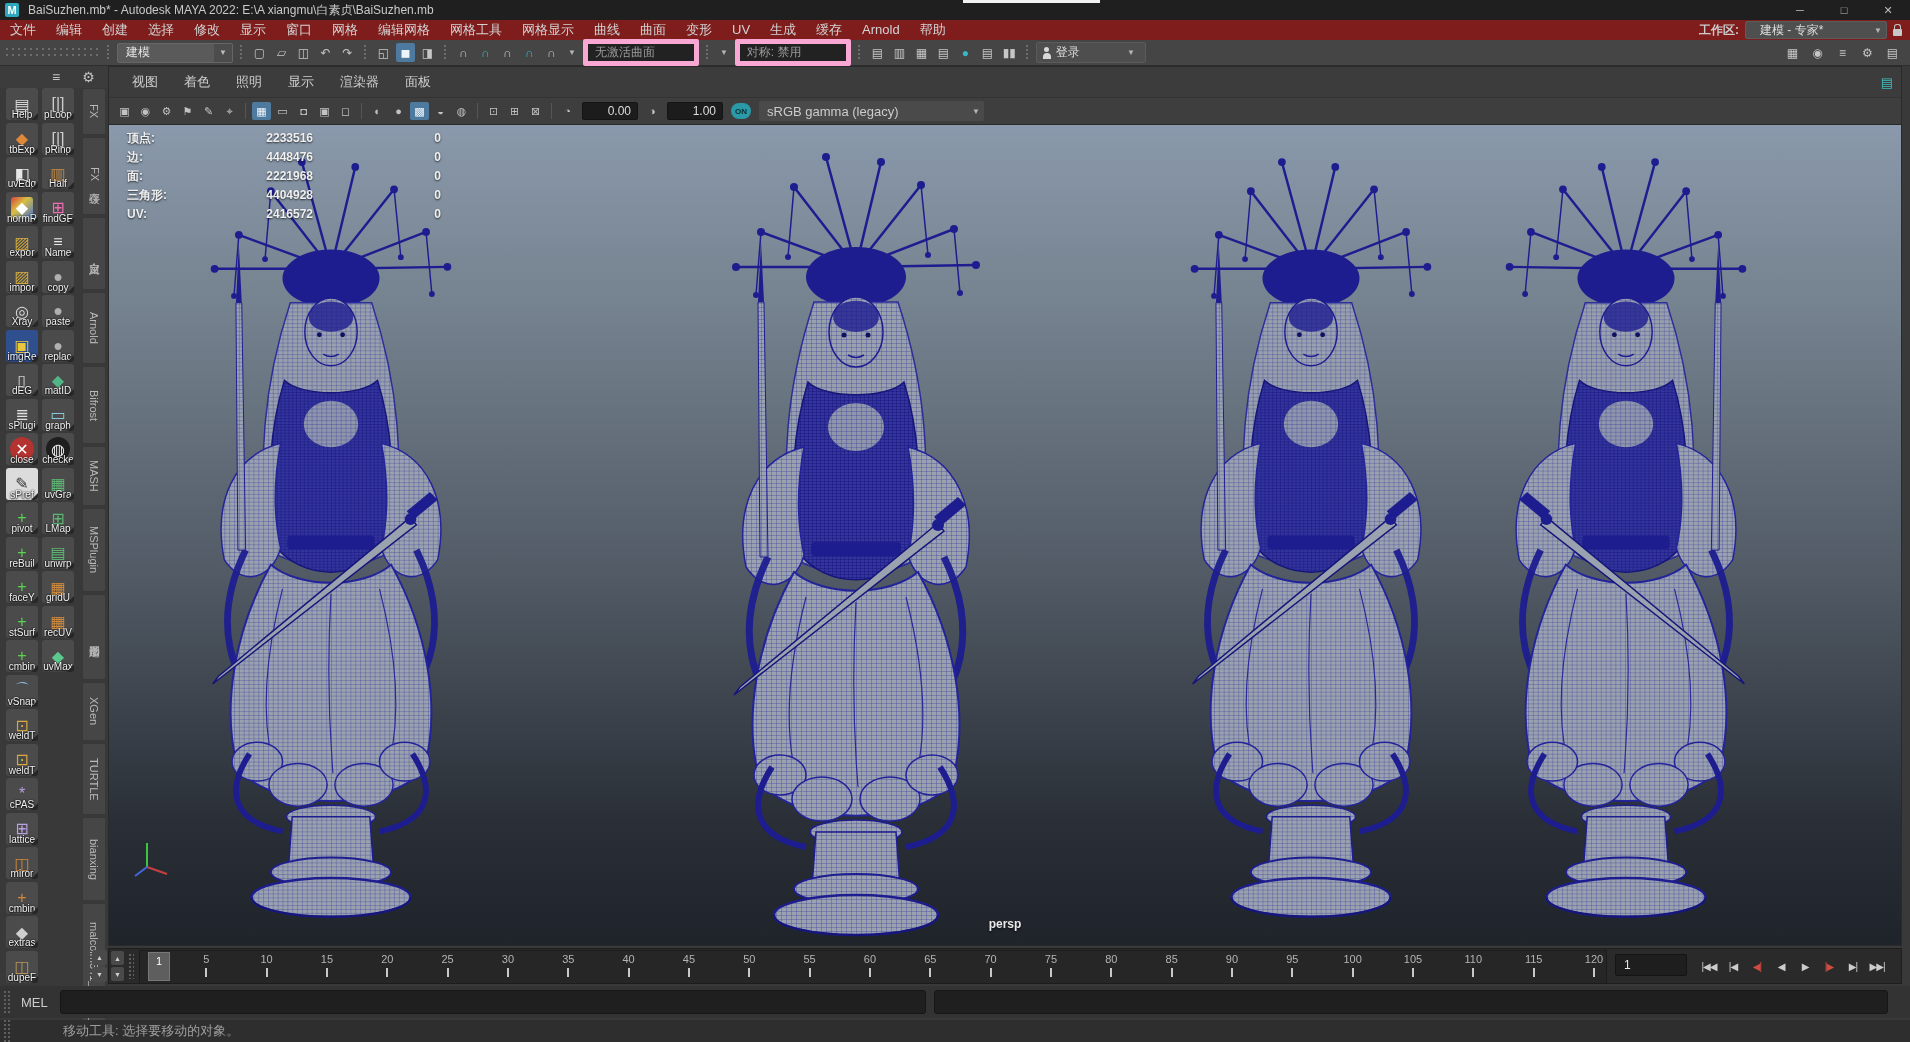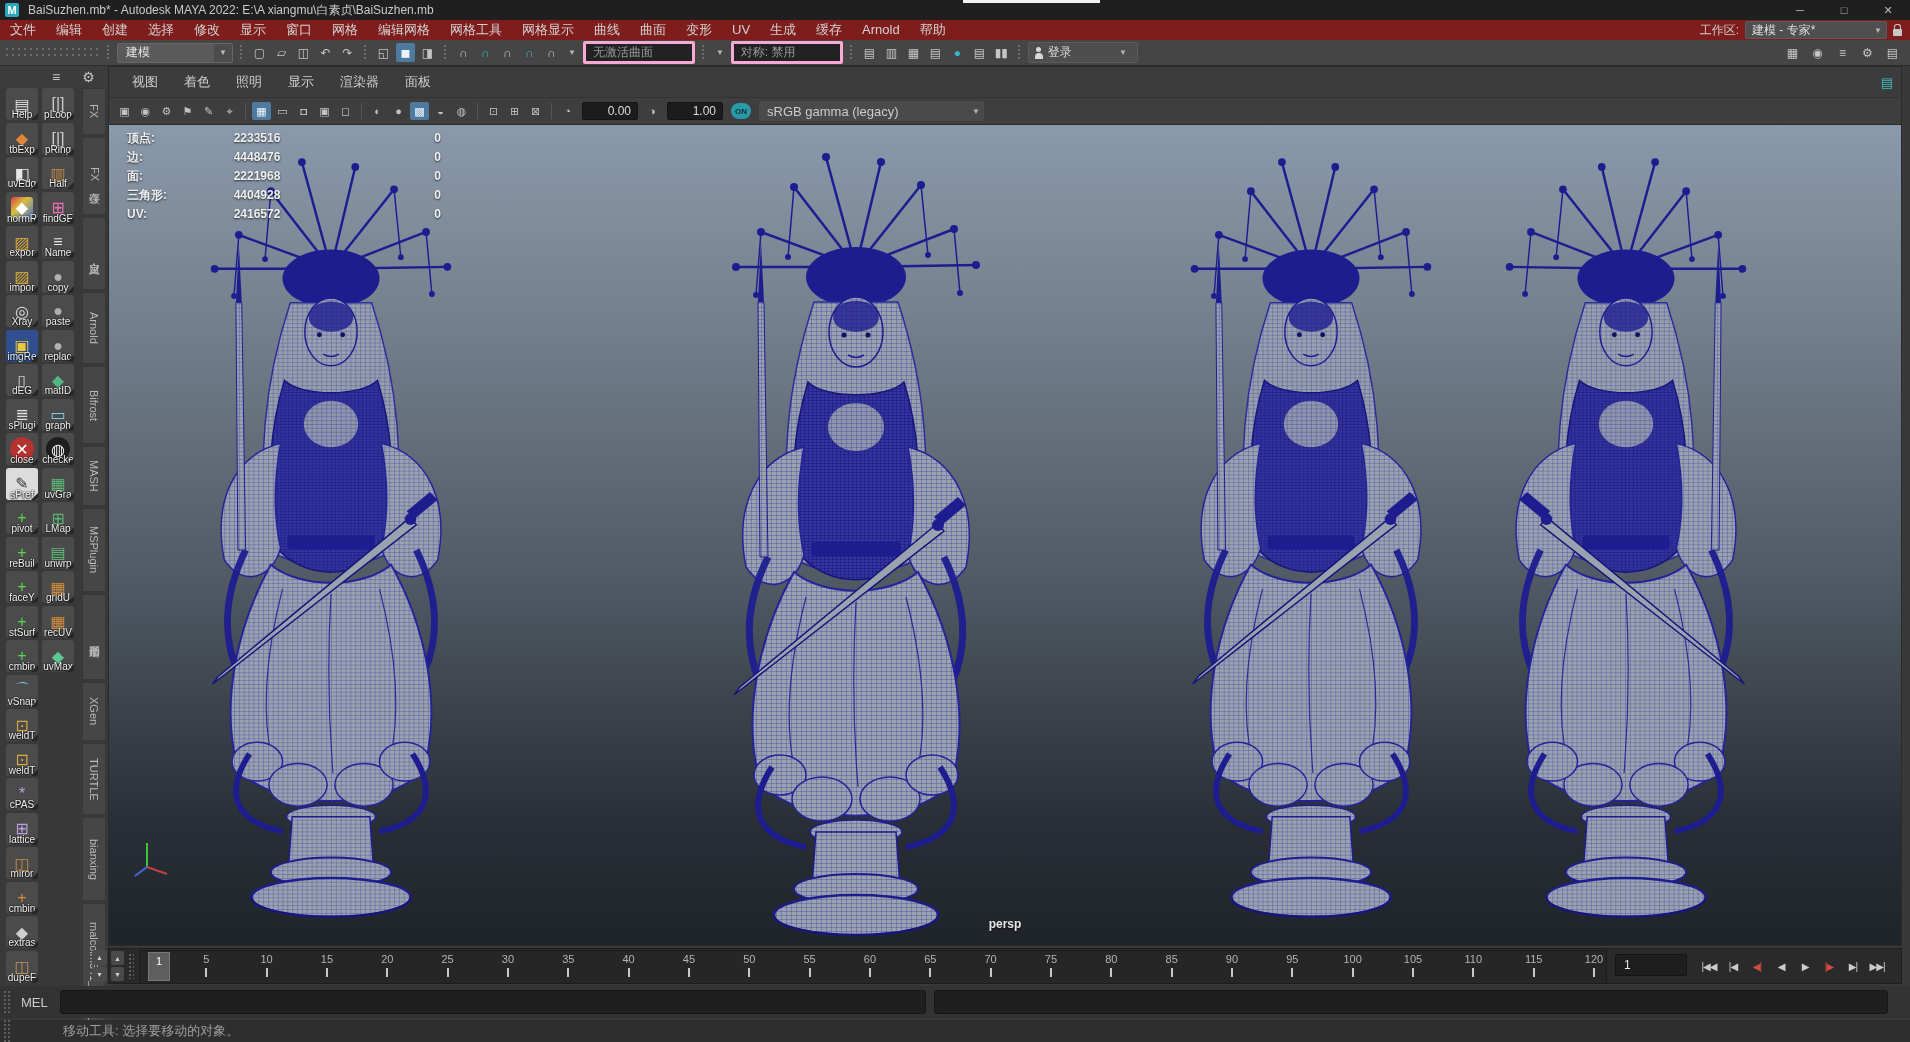--- a/index.html
+++ b/index.html
@@ -10,38 +10,38 @@
   #logo{width:14px;height:14px;margin-left:5px;background:#2fa7bd;color:#fff;font-weight:bold;font-size:11px;
     display:flex;align-items:center;justify-content:center;border-radius:2px;}
   #wintitle{color:#c9c9c9;font-size:12px;margin-left:9px;white-space:nowrap;}
   #whitestrip{position:absolute;left:963px;top:0;width:137px;height:3px;background:#f2f2f2;}
   #wincontrols{position:absolute;right:0;top:0;height:20px;display:flex;}
   .wbtn{width:44px;height:20px;color:#bdbdbd;font-size:11px;display:flex;align-items:center;justify-content:center;}
   
   #menubar{position:absolute;left:0;top:20px;width:1910px;height:20px;background:#7f1d1d;display:flex;align-items:center;border-bottom:1px solid #333;}
   .mitem{color:#d2d2d2;font-size:13px;padding:0 10px;line-height:20px;white-space:nowrap;cursor:default;}
   #workspace{position:absolute;right:8px;top:0;height:20px;display:flex;align-items:center;gap:6px;}
-  #wslabel{color:#cccccc;font-size:12px;}
+  #wslabel{color:#cccccc;font-size:12px;font-weight:bold;}
   #wsbox{width:140px;height:16px;background:#4f4f4f;border:1px solid #5c5c5c;border-radius:2px;display:flex;align-items:center;}
-  #wsvalue{flex:1;color:#dddddd;font-size:12px;padding-left:6px;white-space:nowrap;overflow:hidden;}
+  #wsvalue{flex:1;color:#dddddd;font-size:12px;padding-left:14px;white-space:nowrap;overflow:hidden;}
   .caret{color:#b5b5b5;font-size:8px;padding:0 4px;}
   .lock{width:9px;height:7px;background:#c8c8c8;border-radius:1px;position:relative;margin-top:4px;}
   .lock:before{content:"";position:absolute;top:-5px;left:1px;width:5px;height:5px;border:1.5px solid #c8c8c8;border-bottom:none;border-radius:3px 3px 0 0;}
   
   #statusline{position:absolute;left:0;top:40px;width:1910px;height:26px;background:#454545;border-bottom:1px solid #2d2d2d;
     display:flex;align-items:center;gap:3px;padding:0 4px;box-sizing:border-box;}
   .dotswide{width:96px;height:14px;background:radial-gradient(#6d6d6d 1.1px,transparent 1.2px);background-size:6px 6px;}
   .grip{width:5px;height:17px;background:radial-gradient(#6d6d6d 1px,transparent 1.1px);background-size:4px 4px;margin:0 3px;}
   .sicon-btn{width:19px;height:19px;display:flex;align-items:center;justify-content:center;color:#c6c6c6;font-size:12px;border-radius:2px;}
   .sicon-btn.active{background:#4f7aa0;color:#eaf4fa;}
   .sicon-btn.teal{color:#35b8c8;}
   .menuset{height:18px;background:#5a5a5a;border:1px solid #666;border-radius:2px;display:flex;align-items:center;}
   .menuset .val{width:88px;color:#e2e2e2;font-size:12px;padding-left:8px;}
   .menuset .cbox{width:18px;height:100%;background:#4c4c4c;display:flex;align-items:center;justify-content:center;color:#bbb;font-size:8px;}
-  .slfield{height:17px;min-width:92px;background:#222222;border:3px solid #f9a8d4;border-radius:2px;color:#9a9a9a;font-size:12px;
+  .slfield{height:17px;min-width:92px;background:#222222;border:5px solid #f9a8d4;border-radius:2px;color:#9a9a9a;font-size:12px;
     display:flex;align-items:center;padding:0 7px;white-space:nowrap;}
   .login{height:19px;background:#4e4e4e;border:1px solid #5b5b5b;border-radius:2px;display:flex;align-items:center;gap:5px;padding:0 6px;width:96px;}
   .person{width:8px;height:12px;position:relative;}
   .person:before{content:"";position:absolute;left:1.5px;top:0;width:5px;height:5px;border-radius:50%;background:#d8d8d8;}
   .person:after{content:"";position:absolute;left:0;top:6px;width:8px;height:6px;border-radius:4px 4px 0 0;background:#d8d8d8;}
   .login .ltext{color:#dddddd;font-size:12px;flex:1;}
   #srights{margin-left:auto;display:flex;gap:6px;padding-right:4px;}
   
   #shelfheader{position:absolute;left:0;top:66px;width:108px;height:22px;background:#3c3c3c;display:flex;align-items:center;}
   .shicon{color:#c2c2c2;font-size:14px;}
@@ -72,21 +72,21 @@
   .onbadge{width:20px;height:16px;border-radius:8px;background:#2a9aa8;color:#0d2e33;font-size:8px;font-weight:bold;
     display:flex;align-items:center;justify-content:center;margin:0 3px;}
   .cspace{height:20px;min-width:225px;background:#4a4a4a;display:flex;align-items:center;margin-left:3px;border-radius:2px;}
   .cspace .val{flex:1;color:#cccccc;font-size:13px;padding-left:8px;white-space:nowrap;}
   #canvas{position:absolute;left:0;top:58px;width:1792px;height:820px;overflow:hidden;
     background:linear-gradient(180deg,#8a99ab 0%,#75828f 22%,#515a65 55%,#2a2f37 85%,#1f232a 100%);}
   #models{position:absolute;left:0;top:0;}
   #hud{position:absolute;left:18px;top:4px;}
   .hudrow{display:grid;grid-template-columns:74px 112px 128px;color:#f0f0f0;font-size:12px;font-weight:bold;
     line-height:19px;text-shadow:0 1px 2px rgba(0,0,0,.7);}
-  .hudrow .v1{text-align:center;}
+  .hudrow .v1{text-align:right;}
   .hudrow .v2{text-align:right;}
   #persplabel{position:absolute;left:50%;bottom:14px;transform:translateX(-50%);color:#e8e8e8;font-size:12px;font-weight:bold;
     text-shadow:0 1px 2px rgba(0,0,0,.8);}
   
   #timeline{position:absolute;left:108px;top:948px;width:1794px;height:36px;background:#2a2a2a;border:1px solid #1e1e1e;box-sizing:border-box;}
   #tlspin{position:absolute;left:2px;top:2px;width:13px;height:30px;display:flex;flex-direction:column;gap:2px;}
   #tlgrip{position:absolute;left:19px;top:4px;width:6px;height:26px;background:radial-gradient(#5f5f5f 1px,transparent 1.1px);background-size:4px 4px;}
   #tlstrip{position:absolute;left:30px;top:1px;width:1466px;height:32px;background:#262626;border:1px solid #1c1c1c;}
   #curframe{position:absolute;left:8px;top:1px;width:22px;height:29px;background:#5e5e5e;border:1px solid #787878;
     color:#ffffff;font-size:11px;display:flex;align-items:flex-start;justify-content:center;padding-top:2px;box-sizing:border-box;}

